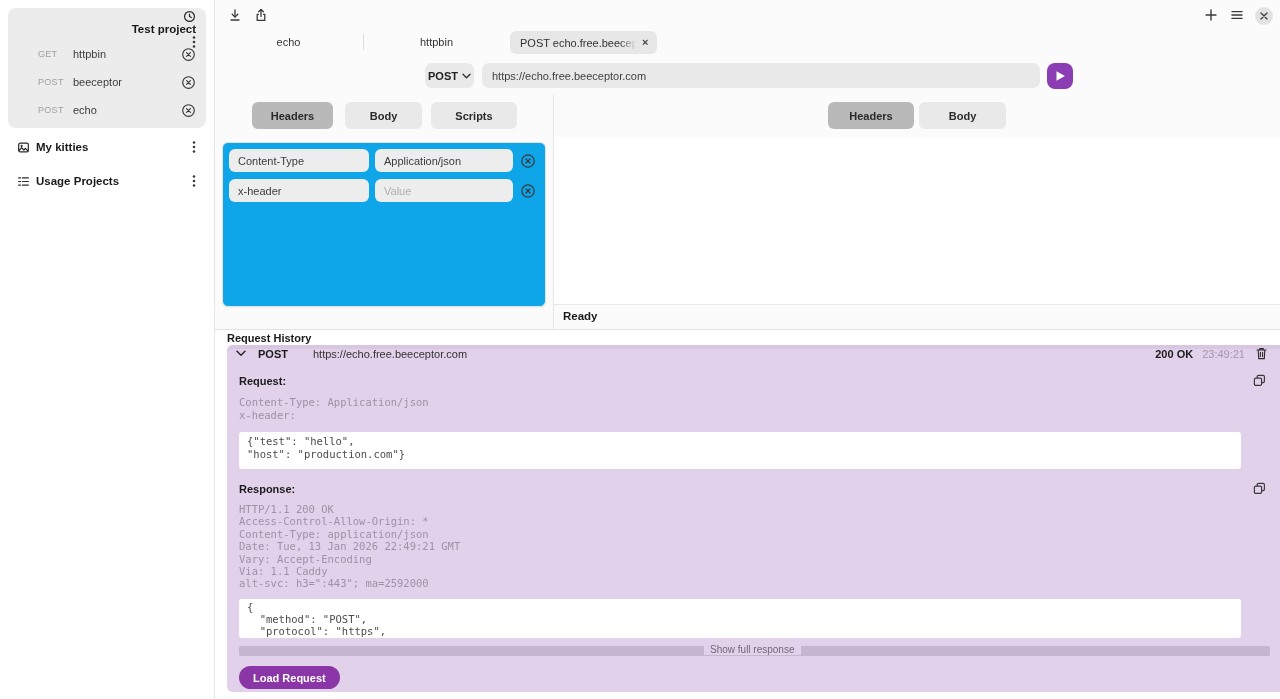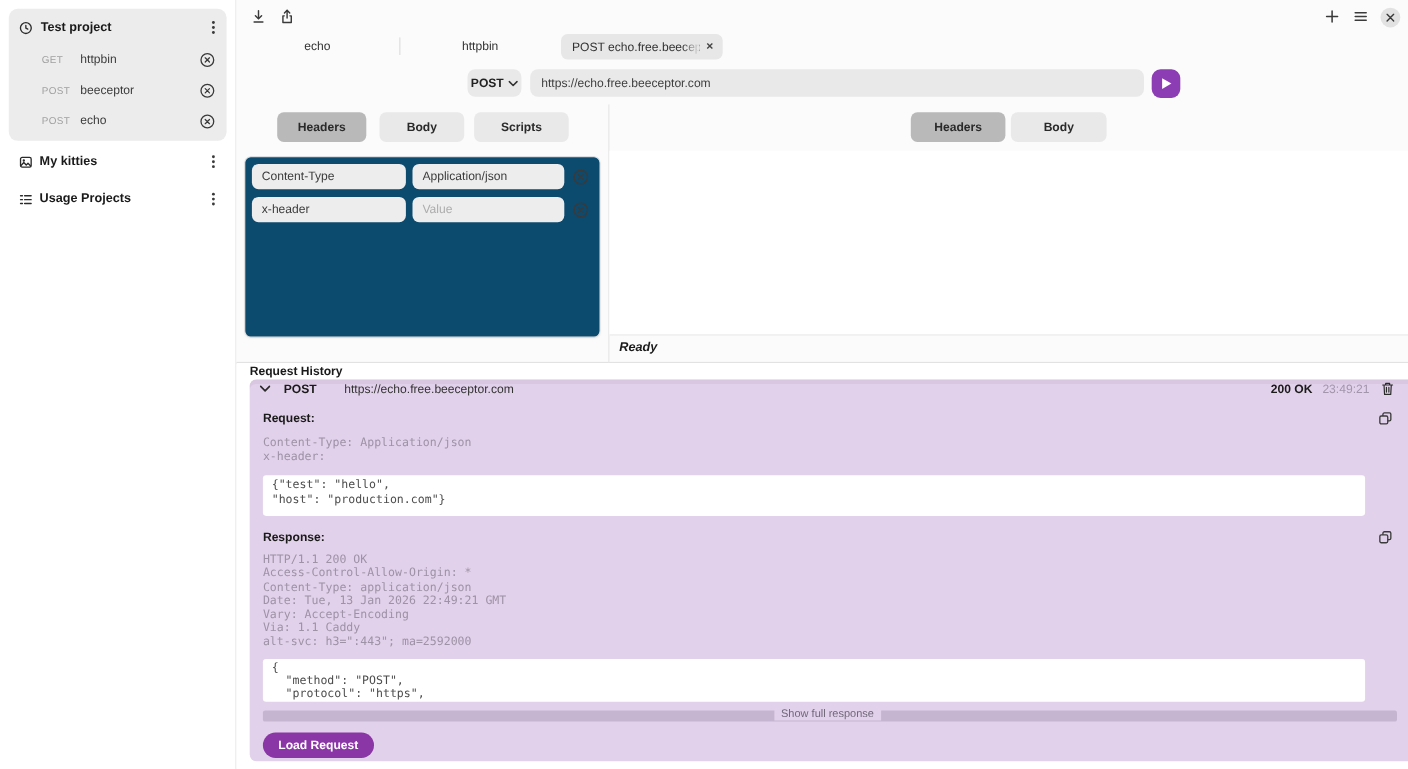--- a/index.html
+++ b/index.html
@@ -6,21 +6,21 @@
   html,body { width:1280px; height:699px; }
   body { font-family: "Liberation Sans", sans-serif; background:#fff; color:#1a1a1a; }
   #app { position:relative; width:1280px; height:699px; overflow:hidden; background:#fff; }
 
   
   .sidebar { position:absolute; left:0; top:0; width:215px; height:699px; background:#fff; border-right:1px solid #e5e5e5; }
   .sb-header { height:30px; display:flex; align-items:center; justify-content:space-between; padding:0 14px 0 16px; }
   .sb-title { font-size:11px; font-weight:700; color:#1a1a1a; }
   .icon-btn { display:flex; align-items:center; justify-content:center; cursor:pointer; background:none; border:none; padding:0; }
   .sb-group { margin:8px 8px 0 8px; background:#ececec; border-radius:8px; padding:2px 0 4px 0; }
-  .sb-project-row { height:30px; display:flex; align-items:center; padding:0 10px 0 9px; }
+  .sb-project-row { height:30px; display:flex; align-items:flex-end; padding:0 10px 0 9px;flex-direction:column; }
   .sb-project-row .p-name { flex:1; margin-left:7px; font-size:11.5px; font-weight:700; color:#1a1a1a; }
   .sb-req-row { height:28px; display:flex; align-items:center; padding:0 10px 0 30px; }
   .sb-req-row .method { width:28px; font-size:9px; color:#a0a0a0; letter-spacing:.3px; }
   .sb-req-row .req-name { flex:1; margin-left:7px; font-size:11px; color:#3c3c3c; }
   .sb-item-row { height:30px; display:flex; align-items:center; padding:0 18px 0 17px; margin-top:4px; }
   .sb-item-row .p-name { flex:1; margin-left:6px; font-size:11.5px; font-weight:700; color:#1a1a1a; }
 
   
   .main { position:absolute; left:215px; top:0; width:1065px; height:699px; }
   .work { position:absolute; left:0; top:0; width:1065px; height:330px; background:#fbfbfb; border-bottom:1px solid #e2e2e2; }
@@ -34,33 +34,33 @@
   .tab-pill .x { margin-left:6px; font-size:11px; font-weight:700; color:#444; line-height:1; }
 
   .request-bar { position:absolute; left:0; top:63px; width:1065px; height:28px; }
   .method-pill { position:absolute; left:210px; top:0; width:49px; height:25px; background:#e9e9e9; border-radius:7px; display:flex; align-items:center; justify-content:center; gap:4px; font-size:11px; font-weight:700; color:#222; cursor:pointer; }
   .url-input { position:absolute; left:267px; top:0; width:558px; height:25px; background:#e9e9e9; border:none; border-radius:7px; padding:0 10px; font-size:11px; color:#3f3f3f; font-family:"Liberation Sans",sans-serif; }
   .send-btn { position:absolute; left:832px; top:0; width:26px; height:26px; background:#8d3db3; border:none; border-radius:8px; display:flex; align-items:center; justify-content:center; cursor:pointer; }
 
   .seg-tab { position:absolute; top:102px; height:27px; background:#e9e9e9; border-radius:6px; display:flex; align-items:center; justify-content:center; font-size:11px; font-weight:700; color:#2a2a2a; cursor:pointer; }
   .seg-tab.active { background:#b9b9b9;align-items:center; }
 
-  .hdr-card { position:absolute; left:7px; top:142px; width:324px; height:165px; background:#0c4a6e; border:1px solid #e4e4e4; border-radius:6px; box-shadow:0 1px 2px rgba(0,0,0,.04); padding:6px; }
+  .hdr-card { position:absolute; left:7px; top:142px; width:324px; height:165px; background:#0ea5e9; border:1px solid #e4e4e4; border-radius:6px; box-shadow:0 1px 2px rgba(0,0,0,.04); padding:6px; }
   .hdr-row { display:flex; align-items:center; margin-bottom:7px; }
   .hdr-input { height:23px; background:#ededed; border:none; border-radius:6px; padding:0 9px; font-size:11px; color:#3c3c3c; font-family:"Liberation Sans",sans-serif; }
   .hdr-input::placeholder { color:#adadad; }
   .hdr-input.nm { width:140px; }
   .hdr-input.vl { width:138px; margin-left:6px; }
   .hdr-remove { margin-left:auto; margin-right:3px; }
 
   .add-header-btn { position:absolute; left:7px; top:299px; width:324px; height:22px; background:#e4e4e4; border:none; border-radius:6px; font-size:11px; font-weight:700; color:#222; cursor:pointer; font-family:"Liberation Sans",sans-serif; }
 
   .v-divider { position:absolute; left:338px; top:95px; width:1px; height:235px; background:#e6e6e6; }
   .right-content { position:absolute; left:339px; top:137px; width:726px; height:168px; background:#fff; border-bottom:1px solid #e8e8e8; }
-  .ready-label { position:absolute; left:348px; top:310px; font-size:11.5px; font-weight:700; color:#1a1a1a;font-style:italic; }
+  .ready-label { position:absolute; left:348px; top:310px; font-size:11.5px; font-weight:700; color:#1a1a1a; }
 
   
   .history-section { position:absolute; left:0; top:331px; width:1065px; height:368px; background:#fff; }
   .hist-title { position:absolute; left:12px; top:1px; font-size:11px; font-weight:700; color:#1a1a1a; }
   .hist-block { position:absolute; left:12px; top:14px; width:1053px; height:347px; background:#e2d1ea; border-radius:6px 0 0 6px; box-shadow:inset 0 4px 0 #d9c7e2; }
   .h-row { position:absolute; left:0; top:0; width:100%; height:17px; display:flex; align-items:center; padding:0 13px 0 9px; cursor:pointer; }
   .h-row .h-method { margin-left:12px; font-size:11px; font-weight:700; color:#1a1a1a; }
   .h-row .h-url { margin-left:25px; font-size:11px; color:#333; flex:1; }
   .h-row .h-status { font-size:11px; font-weight:700; color:#1a1a1a; }
   .h-row .h-time { margin-left:9px; font-size:11px; color:#a295ac; }

